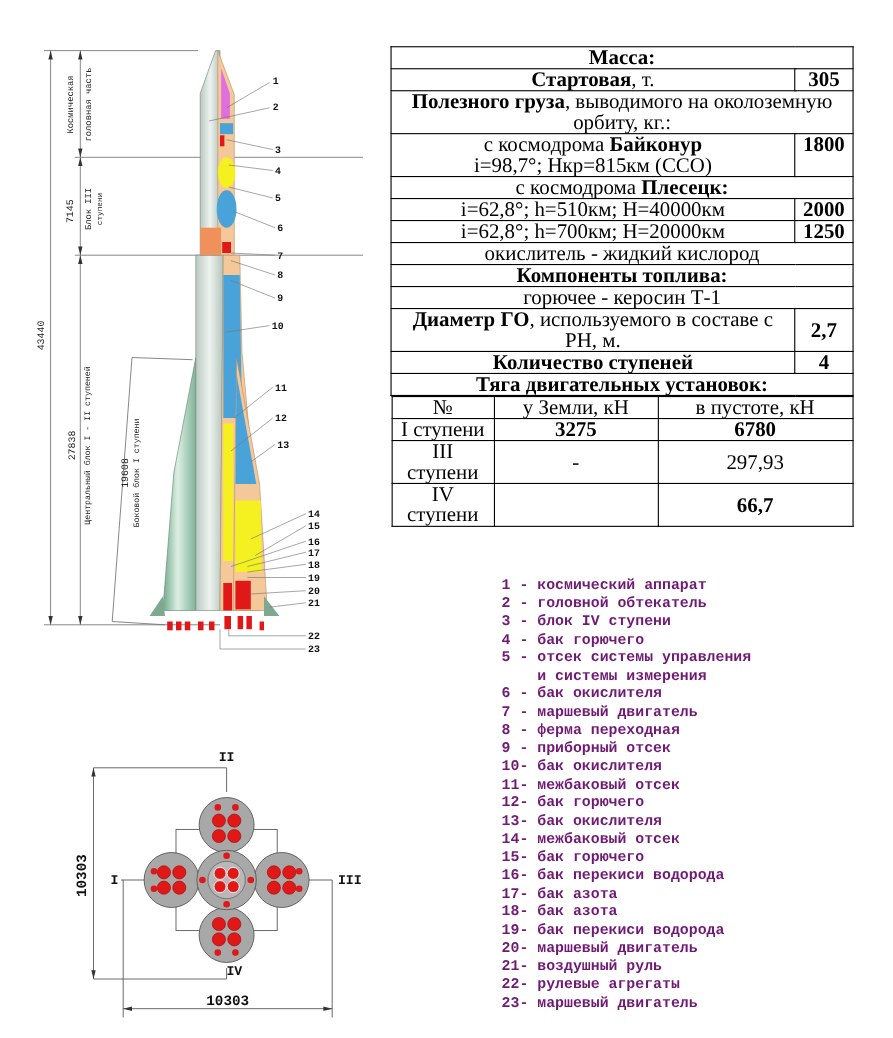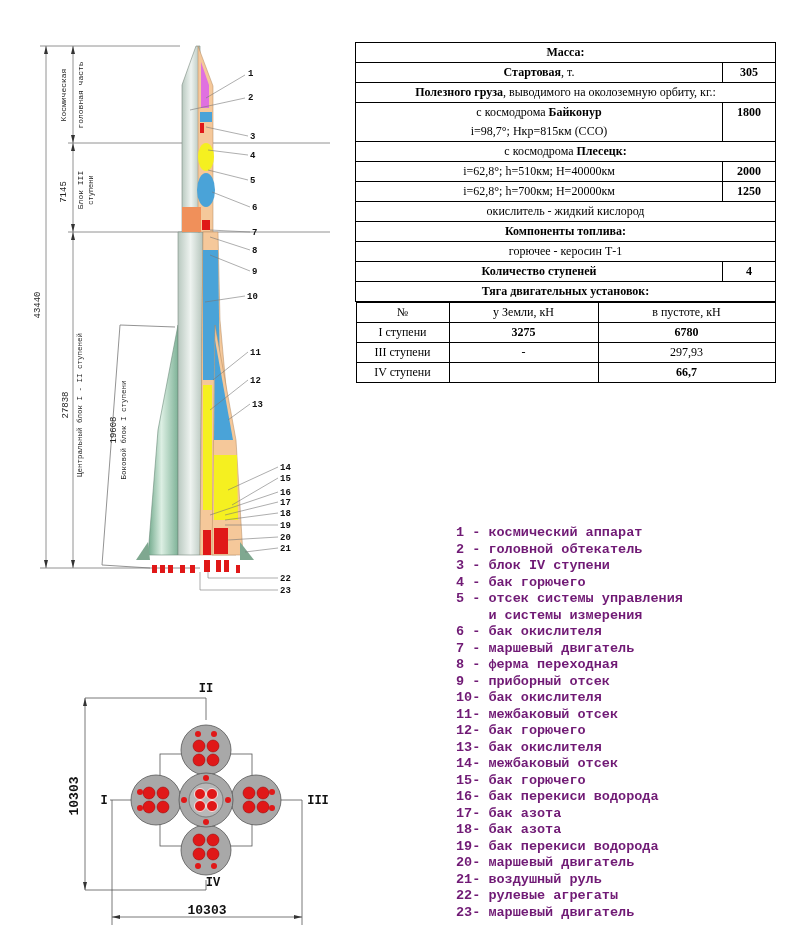--- a/index.html
+++ b/index.html
@@ -1,19 +1,19 @@
 <!DOCTYPE html>
 <html><head>
 <meta charset="utf-8">
 <style>
   html, body { margin:0; padding:0; background:#ffffff; }
   body { width:812px; height:944px; position:relative; overflow:hidden; font-family:"Liberation Serif", serif; }
   #rocket { position:absolute; left:0; top:0; width:340px; height:610px; }
   #bottomview { position:absolute; left:40px; top:670px; width:320px; height:270px; }
-  .spec-table { position:absolute; left:355px; top:42px; width:421px; border-collapse:collapse; font-size:12px; color:#000; }
+  .spec-table { position:absolute; left:355px; top:42px; width:421px; border-collapse:collapse; font-size:19px; color:#000; }
   .spec-table td { border:1px solid #000; text-align:center; padding:0 4px; line-height:19px; }
   .spec-table td.num { font-weight:bold; width:44px; }
   .spec-table b { font-weight:bold; }
   .thrust-head td { font-weight:normal; }
   .legend { position:absolute; left:456px; top:525px; font-family:"Liberation Mono", monospace; font-size:13.5px; font-weight:bold; color:#701a75; line-height:16.5px; white-space:pre; }
   .legend div { height:16.5px; }
   svg text { font-family:"Liberation Mono", monospace; }
 </style>
 </head>
 <body>
@@ -183,20 +183,24 @@
   </tr>
   <tr>
         <td colspan="3">окислитель - жидкий кислород</td>
       </tr>
   <tr>
         <td colspan="3"><b>Компоненты топлива:</b></td>
       </tr>
   <tr>
         <td colspan="3">горючее - керосин Т-1</td>
       </tr>
+  <tr>
+    <td colspan="2"><b>Диаметр ГО</b><span>, используемого в составе с РН, м.</span></td>
+    <td class="num">2,7</td>
+  </tr>
   <tr>
     <td colspan="2"><b>Количество ступеней</b></td>
     <td class="num">4</td>
   </tr>
   <tr>
         <td colspan="3"><b>Тяга двигательных установок:</b></td>
       </tr>
   <tr>
     <td colspan="3" style="padding:0;border:none">
       <table style="width:100%;border-collapse:collapse">

